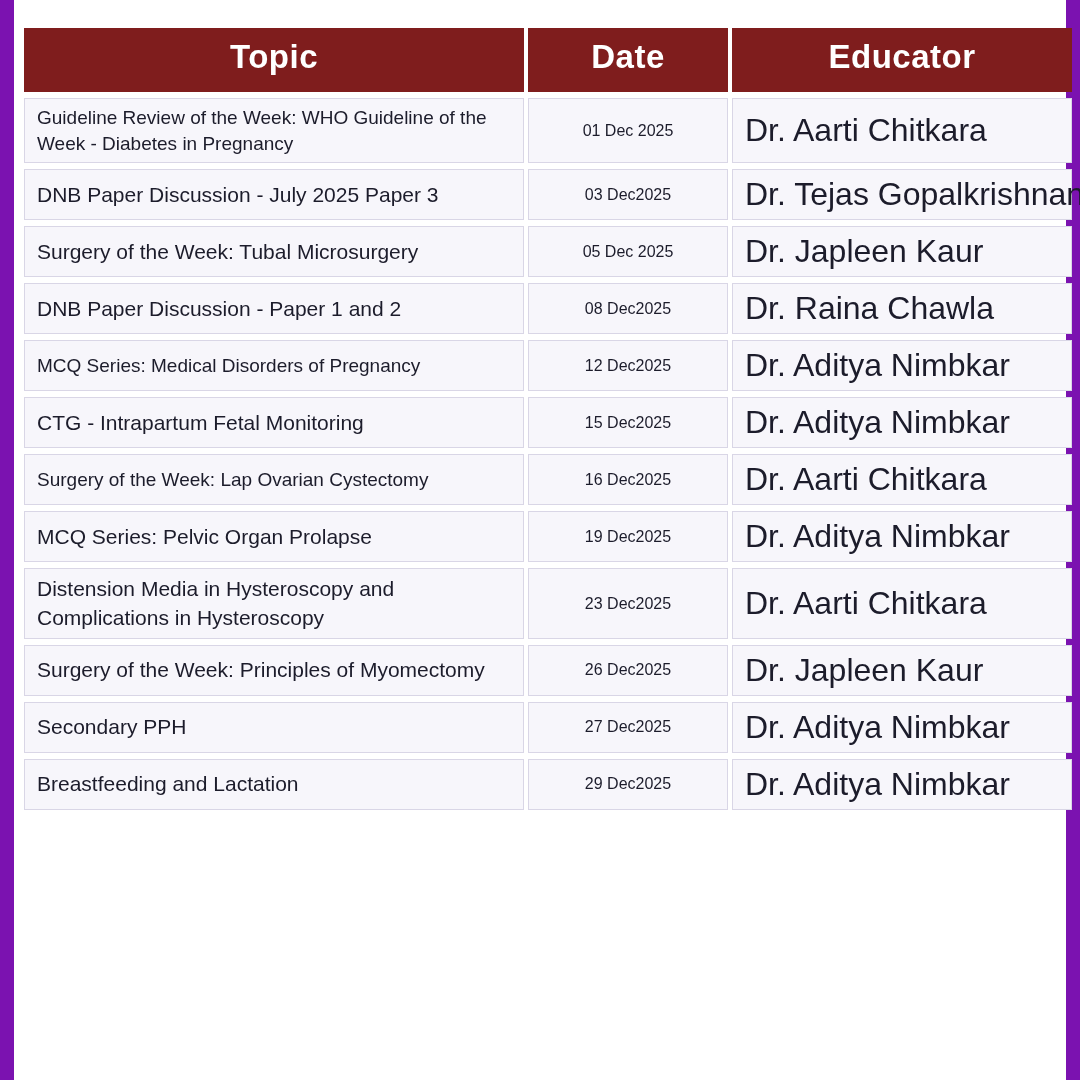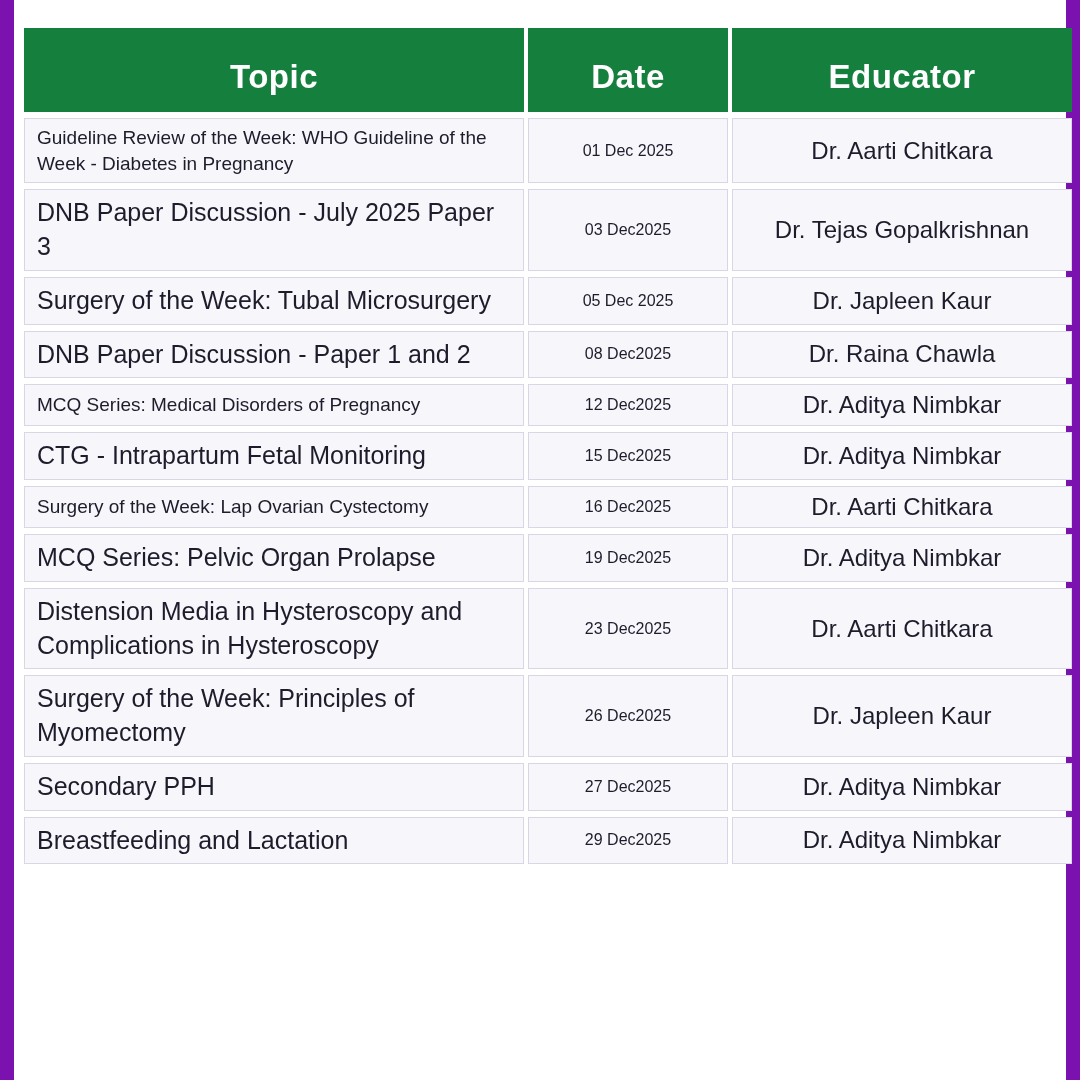--- a/index.html
+++ b/index.html
@@ -37,57 +37,57 @@
     top: 22px;
     width: 1040px;
   }
   table.schedule {
     border-collapse: separate;
     border-spacing: 4px 6px;
     width: 1040px;
     table-layout: fixed;
   }
   table.schedule thead th {
-    background: #15803d;
+    background: #7f1d1d;
     color: #ffffff;
     font-size: 33px;
     font-weight: bold;
     letter-spacing: 0.5px;
-    padding: 30px 6px 16px 6px;
+    padding: 10px 6px 16px 6px;
     text-align: center;
     border: none;
   }
   col.c-topic  { width: 500px; }
   col.c-date   { width: 200px; }
   col.c-edu    { width: 340px; }
 
   table.schedule tbody td {
     background: #f7f6fb;
     border: 1px solid #d9d6e6;
     color: #1c1c2b;
     vertical-align: middle;
     padding: 6px 12px;
   }
   td.topic {
-    font-size: 25px;
+    font-size: 21px;
     line-height: 1.35;
     text-align: left;
     padding-left: 14px;
   }
   td.topic.small {
     font-size: 19px;
   }
   td.date {
     font-size: 16px;
     text-align: center;
     white-space: nowrap;
   }
   td.educator {
-    font-size: 24px;
-    text-align: center;
+    font-size: 32px;
+    text-align: left;
     white-space: nowrap;
   }
 </style>
 </head>
 <body>
 
 <div class="page">
   <div class="edge-left"></div>
   <div class="edge-right"></div>
 

